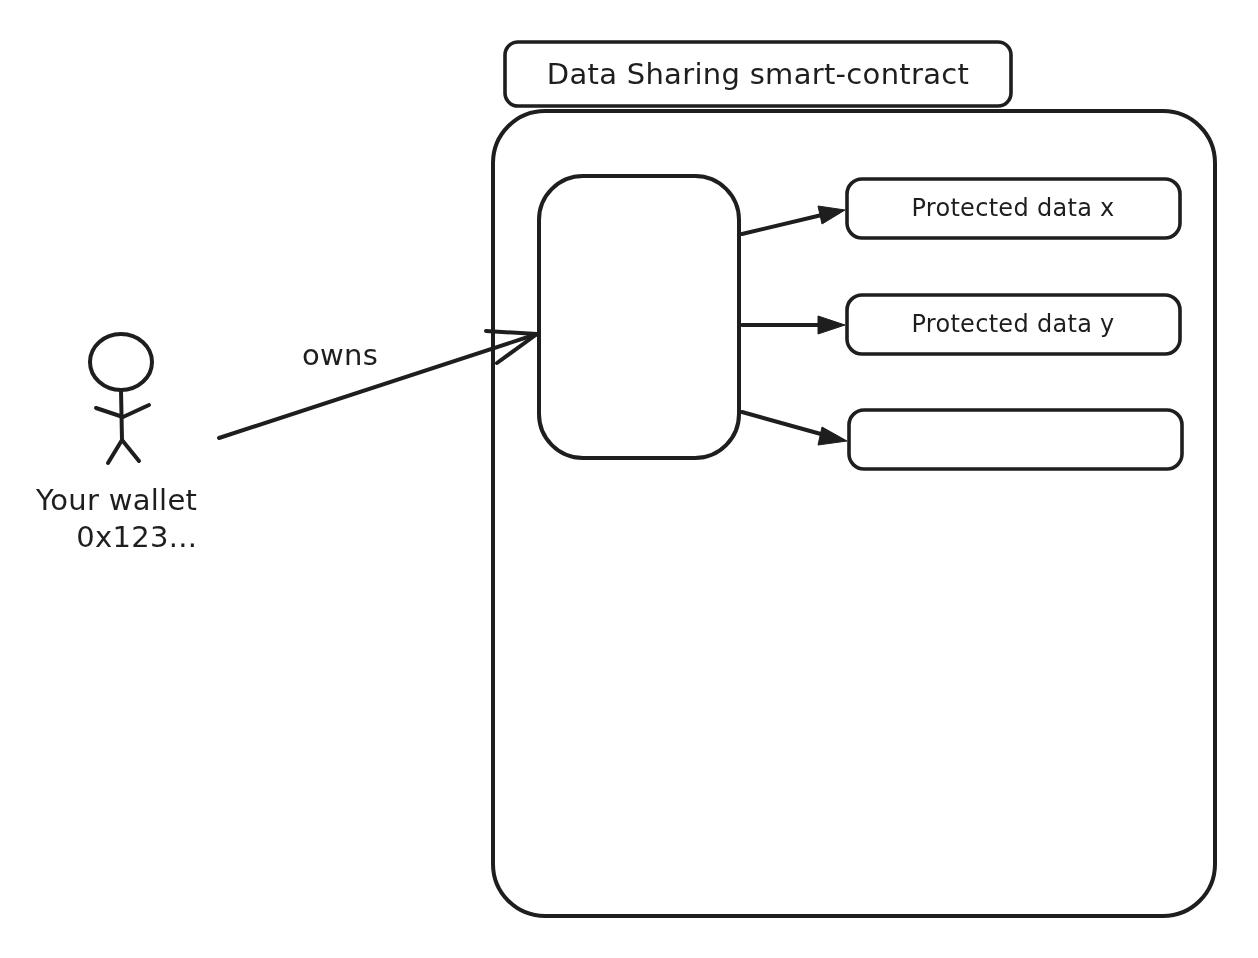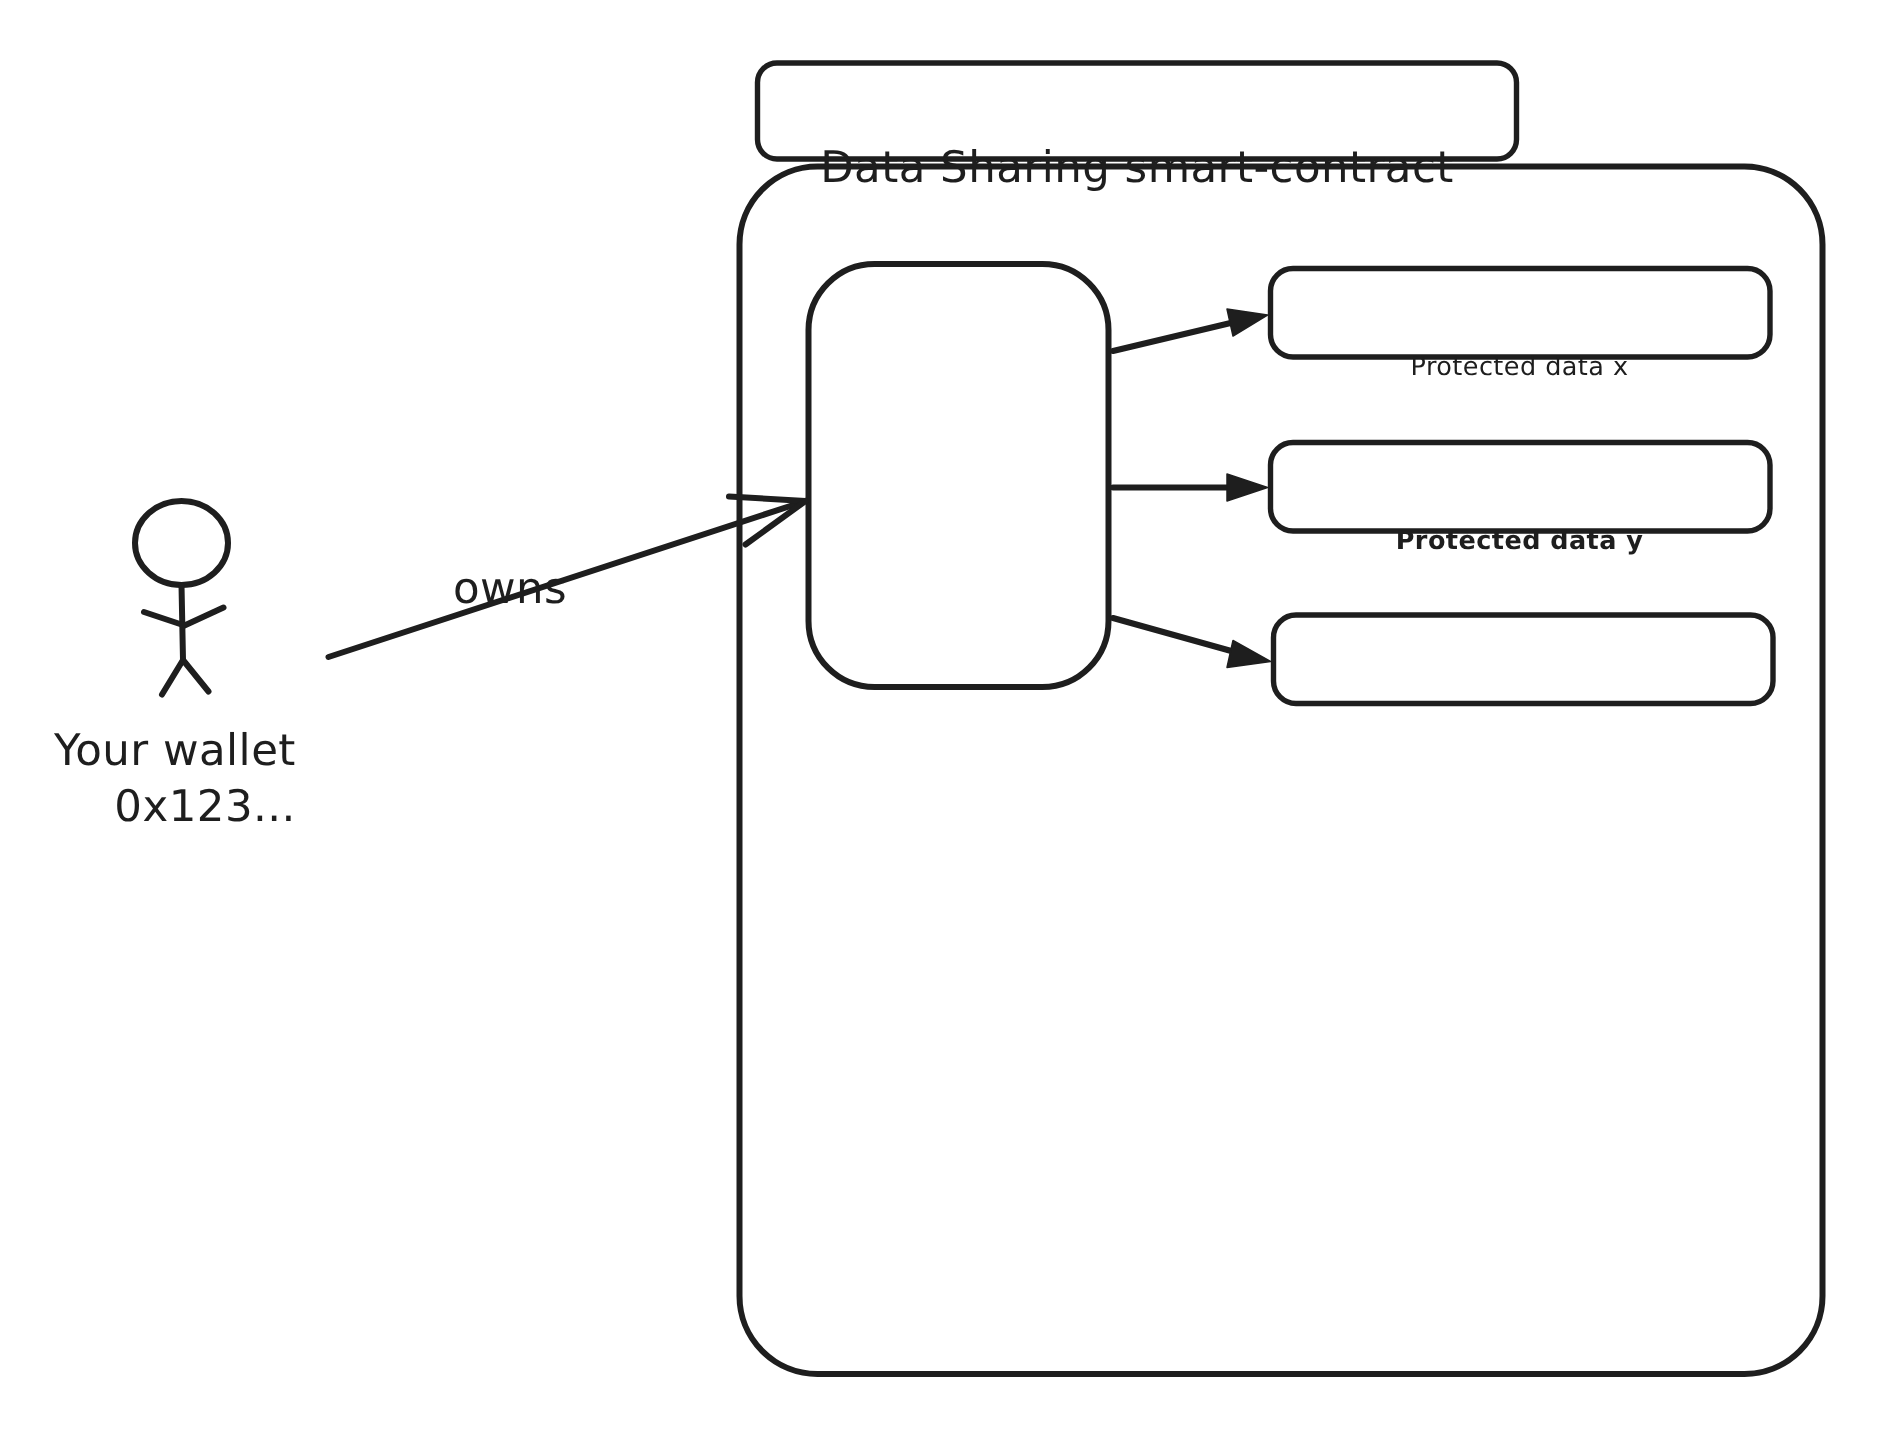--- a/index.html
+++ b/index.html
@@ -36,27 +36,26 @@
     stroke: var(--stroke, #1e1e1e);
     stroke-linejoin: round;
   }
   .label {
     position: absolute;
     transform: translate(-50%, -50%);
     white-space: nowrap;
     text-align: right;
     letter-spacing: 0.3px;
     font-weight: 500;
-    margin-top: 37px;
   }
   .label-title        { left: 758px;  top: 74px;  font-size: 29px; }
   .label-collection   { left: 639px;  top: 317px; font-size: 26px; line-height: 34px; }
-  .label-node         { font-size: 17px; }
+  .label-node         { font-size: 24px; }
   .label-node-x       { left: 1013px; top: 208px; }
-  .label-node-y       { left: 1013px; top: 324px; font-weight: bold; }
+  .label-node-y       { left: 1013px; top: 324px; }
   .label-node-z       { left: 1015px; top: 439px; }
   .label-owns         { left: 340px;  top: 355px; font-size: 29px; }
   .label-wallet {
     position: absolute;
     left: 36px;
     top: 482px;
     font-size: 29px;
     line-height: 37px;
     text-align: right;
     letter-spacing: 0.3px;

